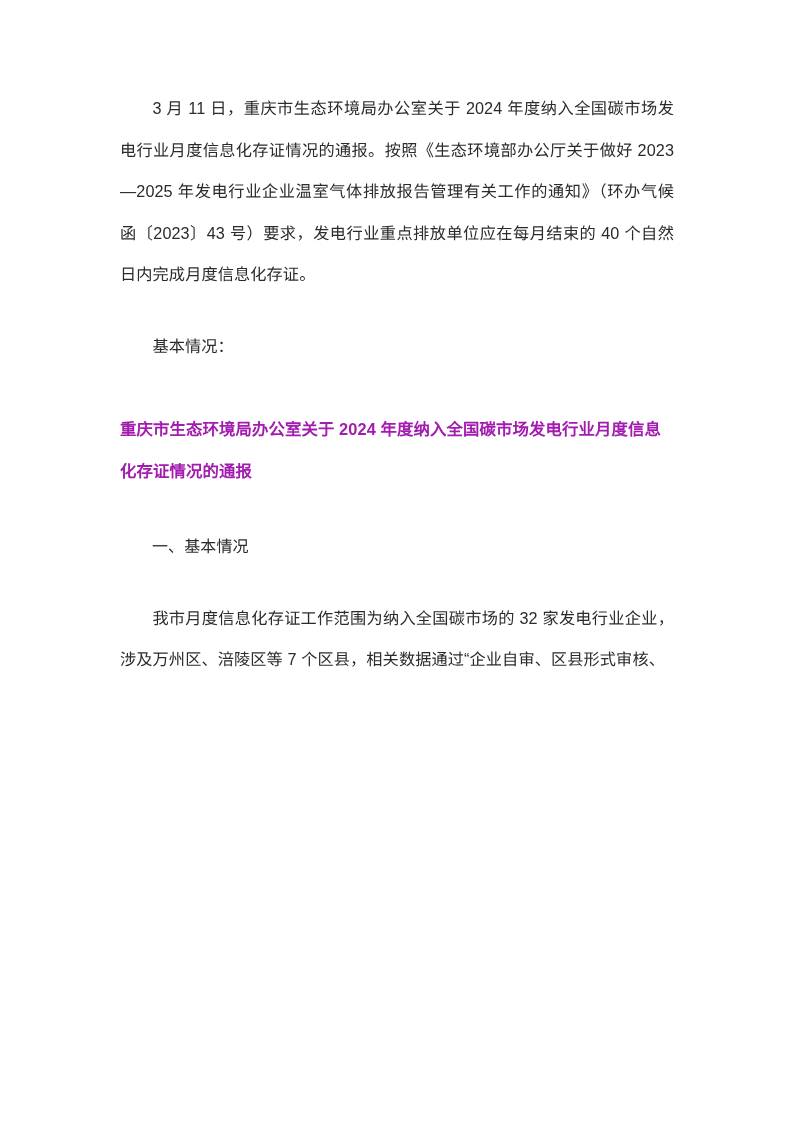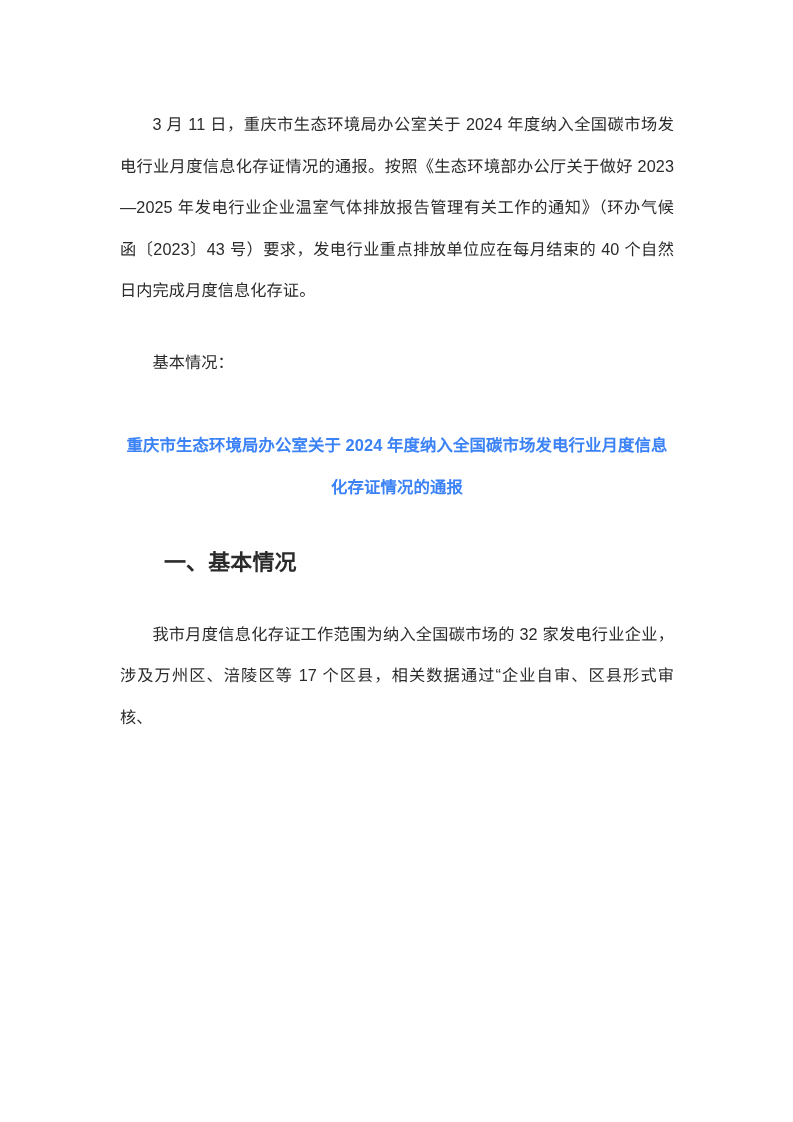--- a/index.html
+++ b/index.html
@@ -17,67 +17,67 @@
     width: 793px;
     height: 1122px;
     margin: 0 auto;
     background: #ffffff;
     overflow: hidden;
     box-sizing: border-box;
   }
   .doc-body {
     position: absolute;
     left: 120px;
-    top: 104px;
+    top: 88px;
     width: 554px;
   }
   .para {
     margin: 0 0 30px 0;
     font-size: 16.2px;
     line-height: 41.5px;
     color: #2b2b2b;
     text-align: justify;
     text-justify: inter-ideograph;
     text-indent: 2em;
     letter-spacing: 0.1px;
     word-break: break-all;
   }
   .doc-title {
     margin: 42px 0 34px 0;
     font-size: 16.4px;
     line-height: 41.5px;
-    color: #3b82f6;
+    color: #a21caf;
     font-weight: bold;
-    text-align: center;
+    text-align: left;
     text-indent: 0;
     letter-spacing: 0.1px;
     word-break: break-all;
   }
   .section-heading {
     margin: 30px 0 30px 0;
-    font-size: 22px;
+    font-size: 16px;
     line-height: 41.5px;
     color: #2b2b2b;
-    font-weight: bold;
+    font-weight: normal;
     text-indent: 2em;
     letter-spacing: 0.1px;
   }
 </style>
 </head>
 <body>
 
 <div class="page">
   <div class="doc-body">
 
     <p class="para">3 月 11 日，重庆市生态环境局办公室关于 2024 年度纳入全国碳市场发电行业月度信息化存证情况的通报。按照《生态环境部办公厅关于做好 2023—2025 年发电行业企业温室气体排放报告管理有关工作的通知》（环办气候函〔2023〕43 号）要求，发电行业重点排放单位应在每月结束的 40 个自然日内完成月度信息化存证。</p>
 
     <p class="para">基本情况：</p>
 
     <h1 class="doc-title">重庆市生态环境局办公室关于 2024 年度纳入全国碳市场发电行业月度信息化存证情况的通报</h1>
 
 
 
     <h2 class="section-heading">一、基本情况</h2>
 
-    <p class="para">我市月度信息化存证工作范围为纳入全国碳市场的 32 家发电行业企业，涉及万州区、涪陵区等 17 个区县，相关数据通过“企业自审、区县形式审核、</p>
+    <p class="para">我市月度信息化存证工作范围为纳入全国碳市场的 32 家发电行业企业，涉及万州区、涪陵区等 7 个区县，相关数据通过“企业自审、区县形式审核、</p>
 
   </div>
 </div>
 
 </body></html>

